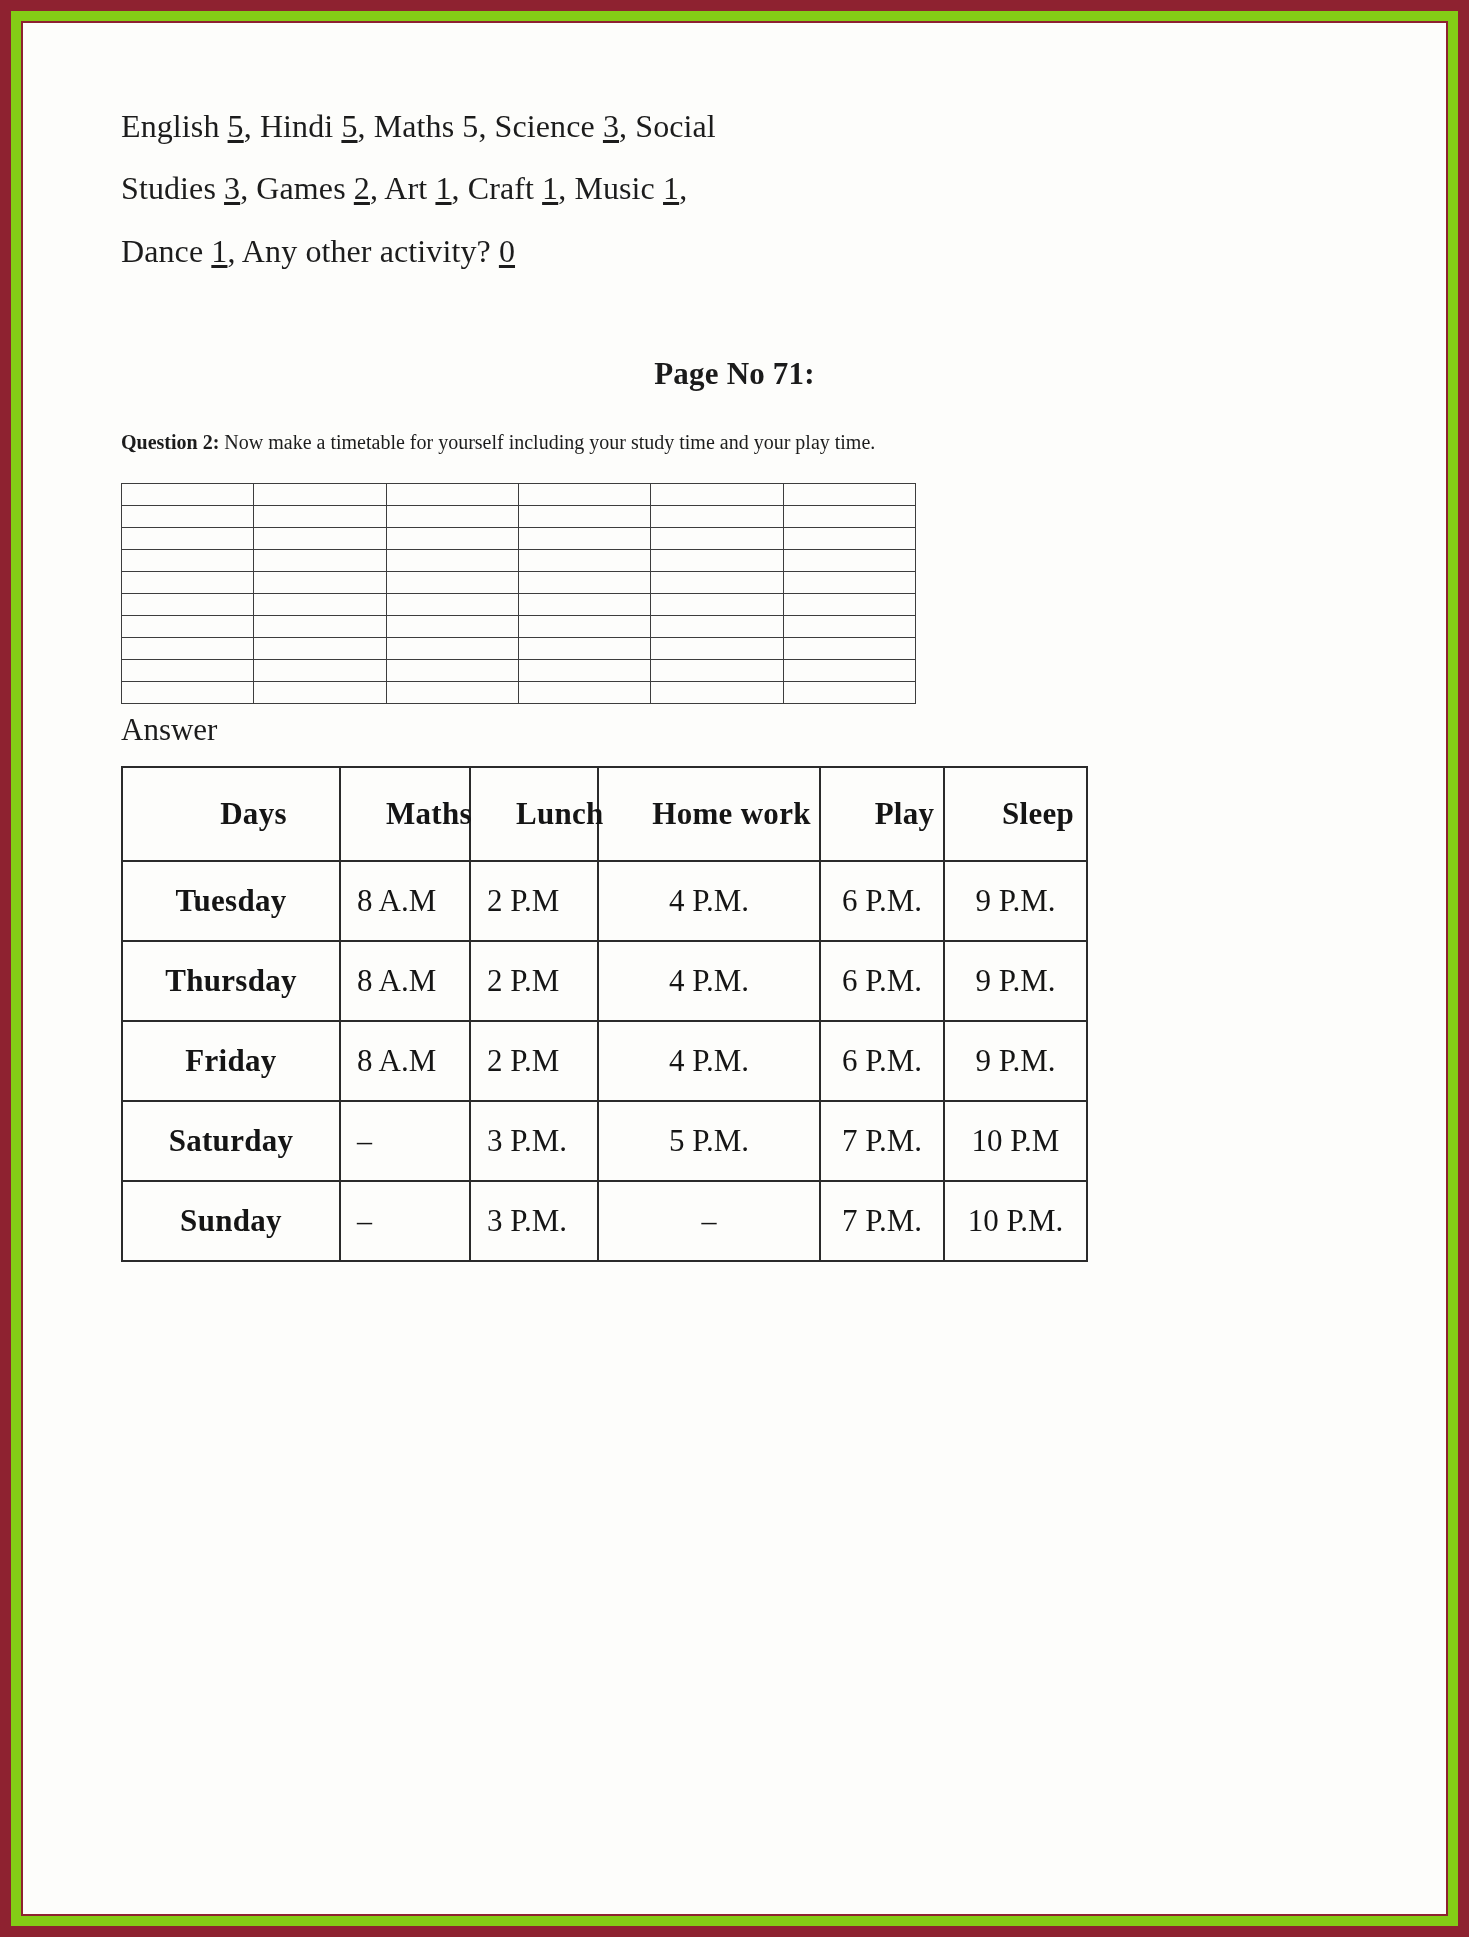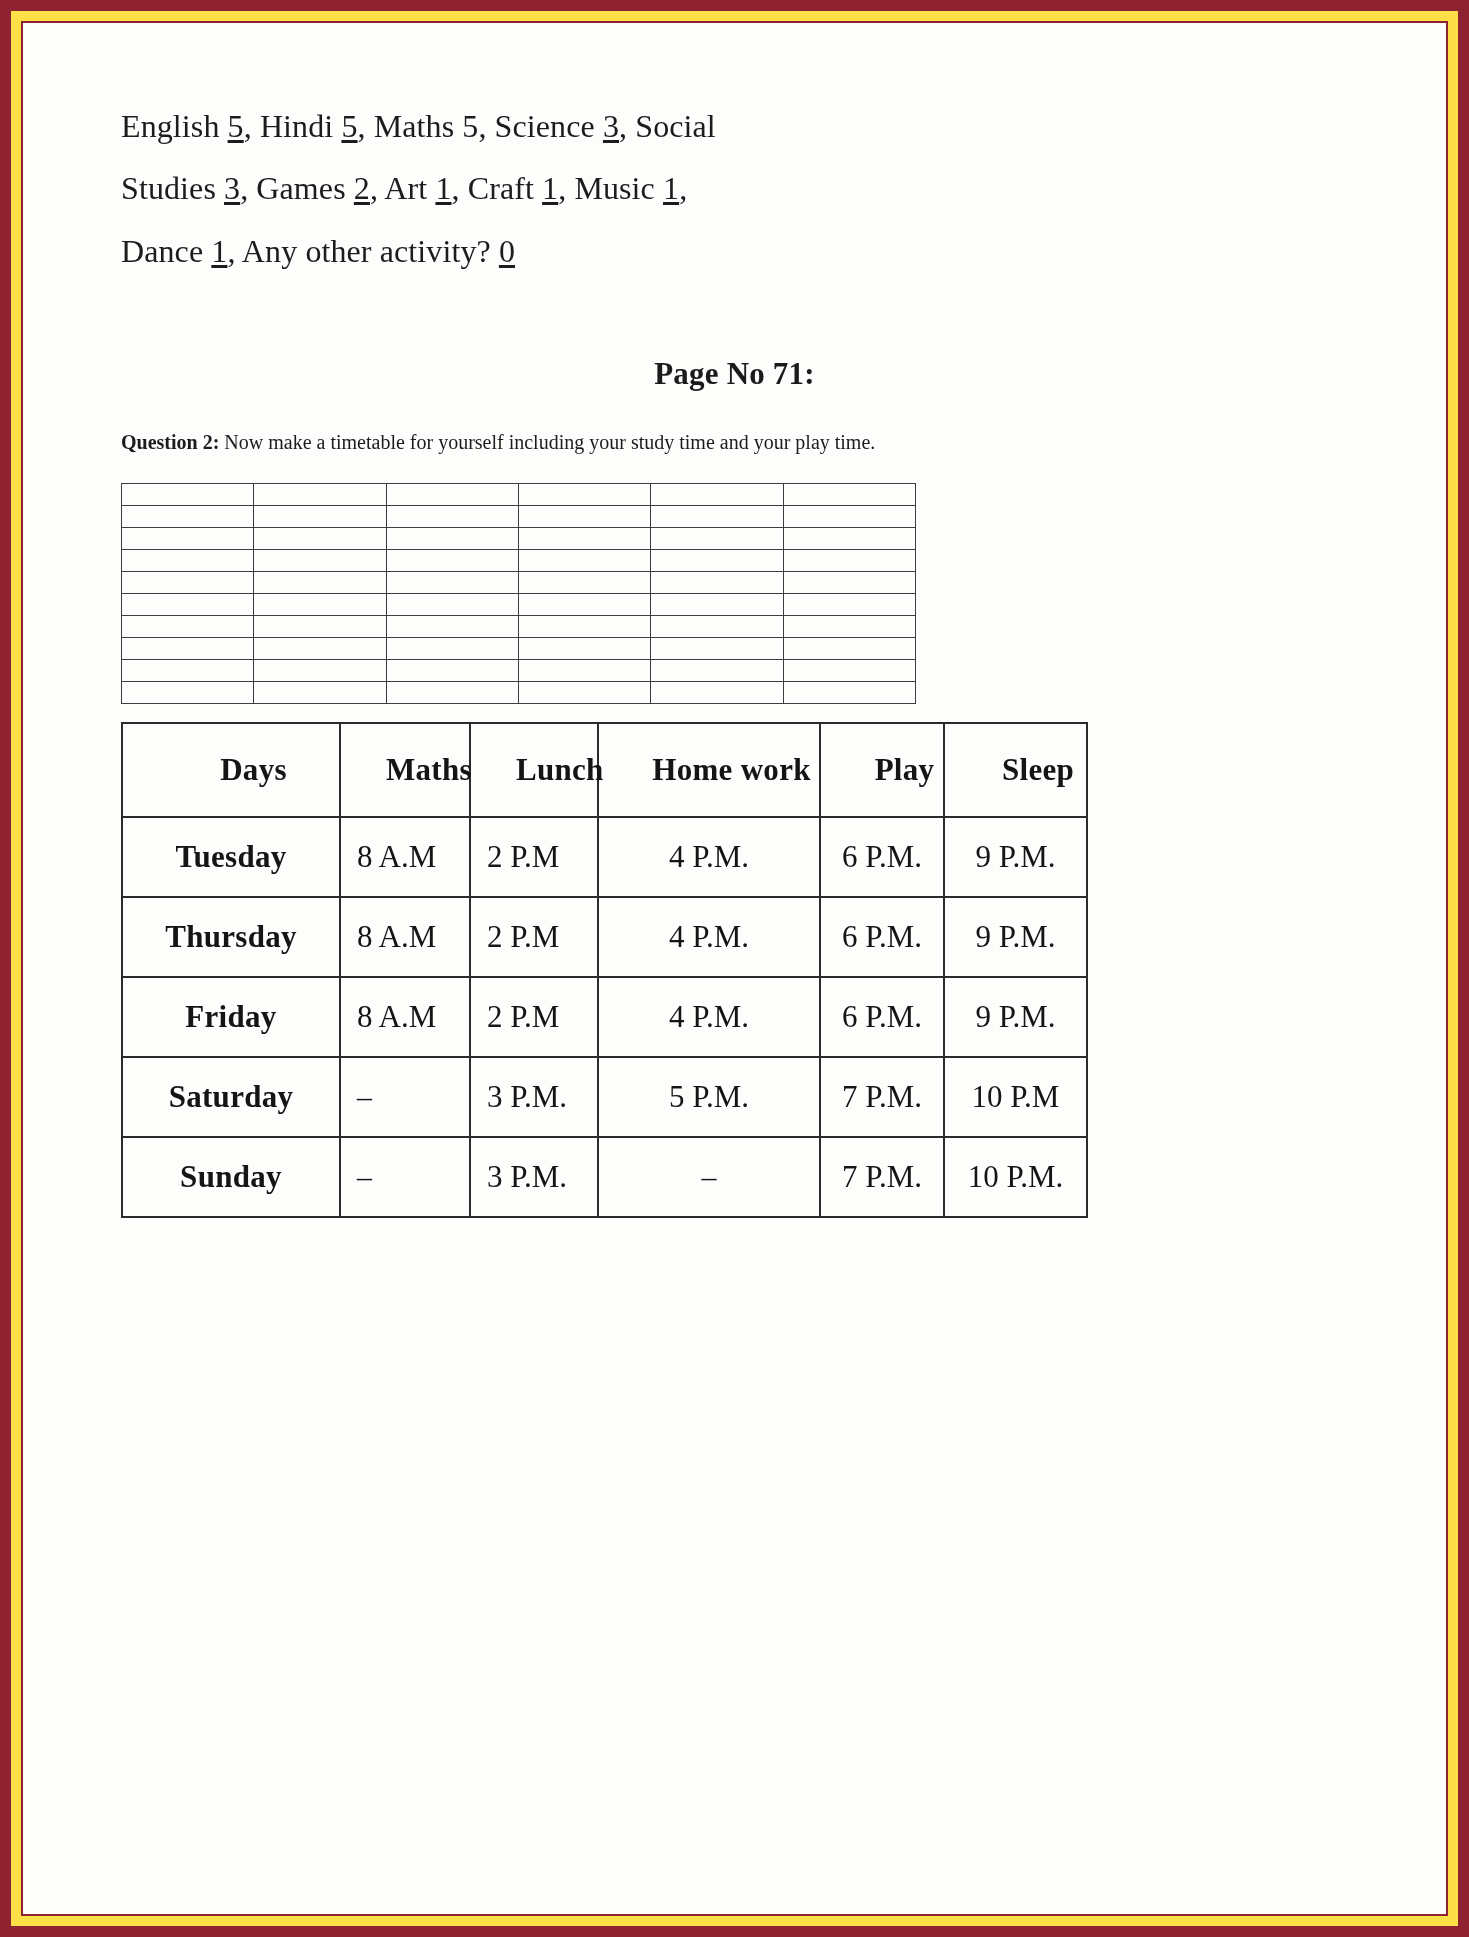--- a/index.html
+++ b/index.html
@@ -14,21 +14,21 @@
     color: #1b1b1b;
     overflow: hidden;
   }
 
   
   #page {
     position: relative;
     width: 1469px;
     height: 1937px;
     box-sizing: border-box;
-    background: #fde047;
+    background: #84cc16;
     border: 11px solid #8e2230;
     padding: 10px;
   }
   #page-inner {
     position: relative;
     width: 100%;
     height: 100%;
     box-sizing: border-box;
     border: 2px solid #8e2230;
     background: #fdfdfb;
@@ -236,20 +236,21 @@
               <td></td>
               <td></td>
               <td></td>
               <td></td>
               <td></td>
               <td></td>
             </tr>
           </tbody>
       </table>
 
+      <div class="answer-label">Answer</div>
 
       <table class="timetable">
         <colgroup>
           <col class="c-days">
             <col class="c-school">
             <col class="c-lunch">
           <col class="c-home">
             <col class="c-play">
             <col class="c-sleep">
         </colgroup>

